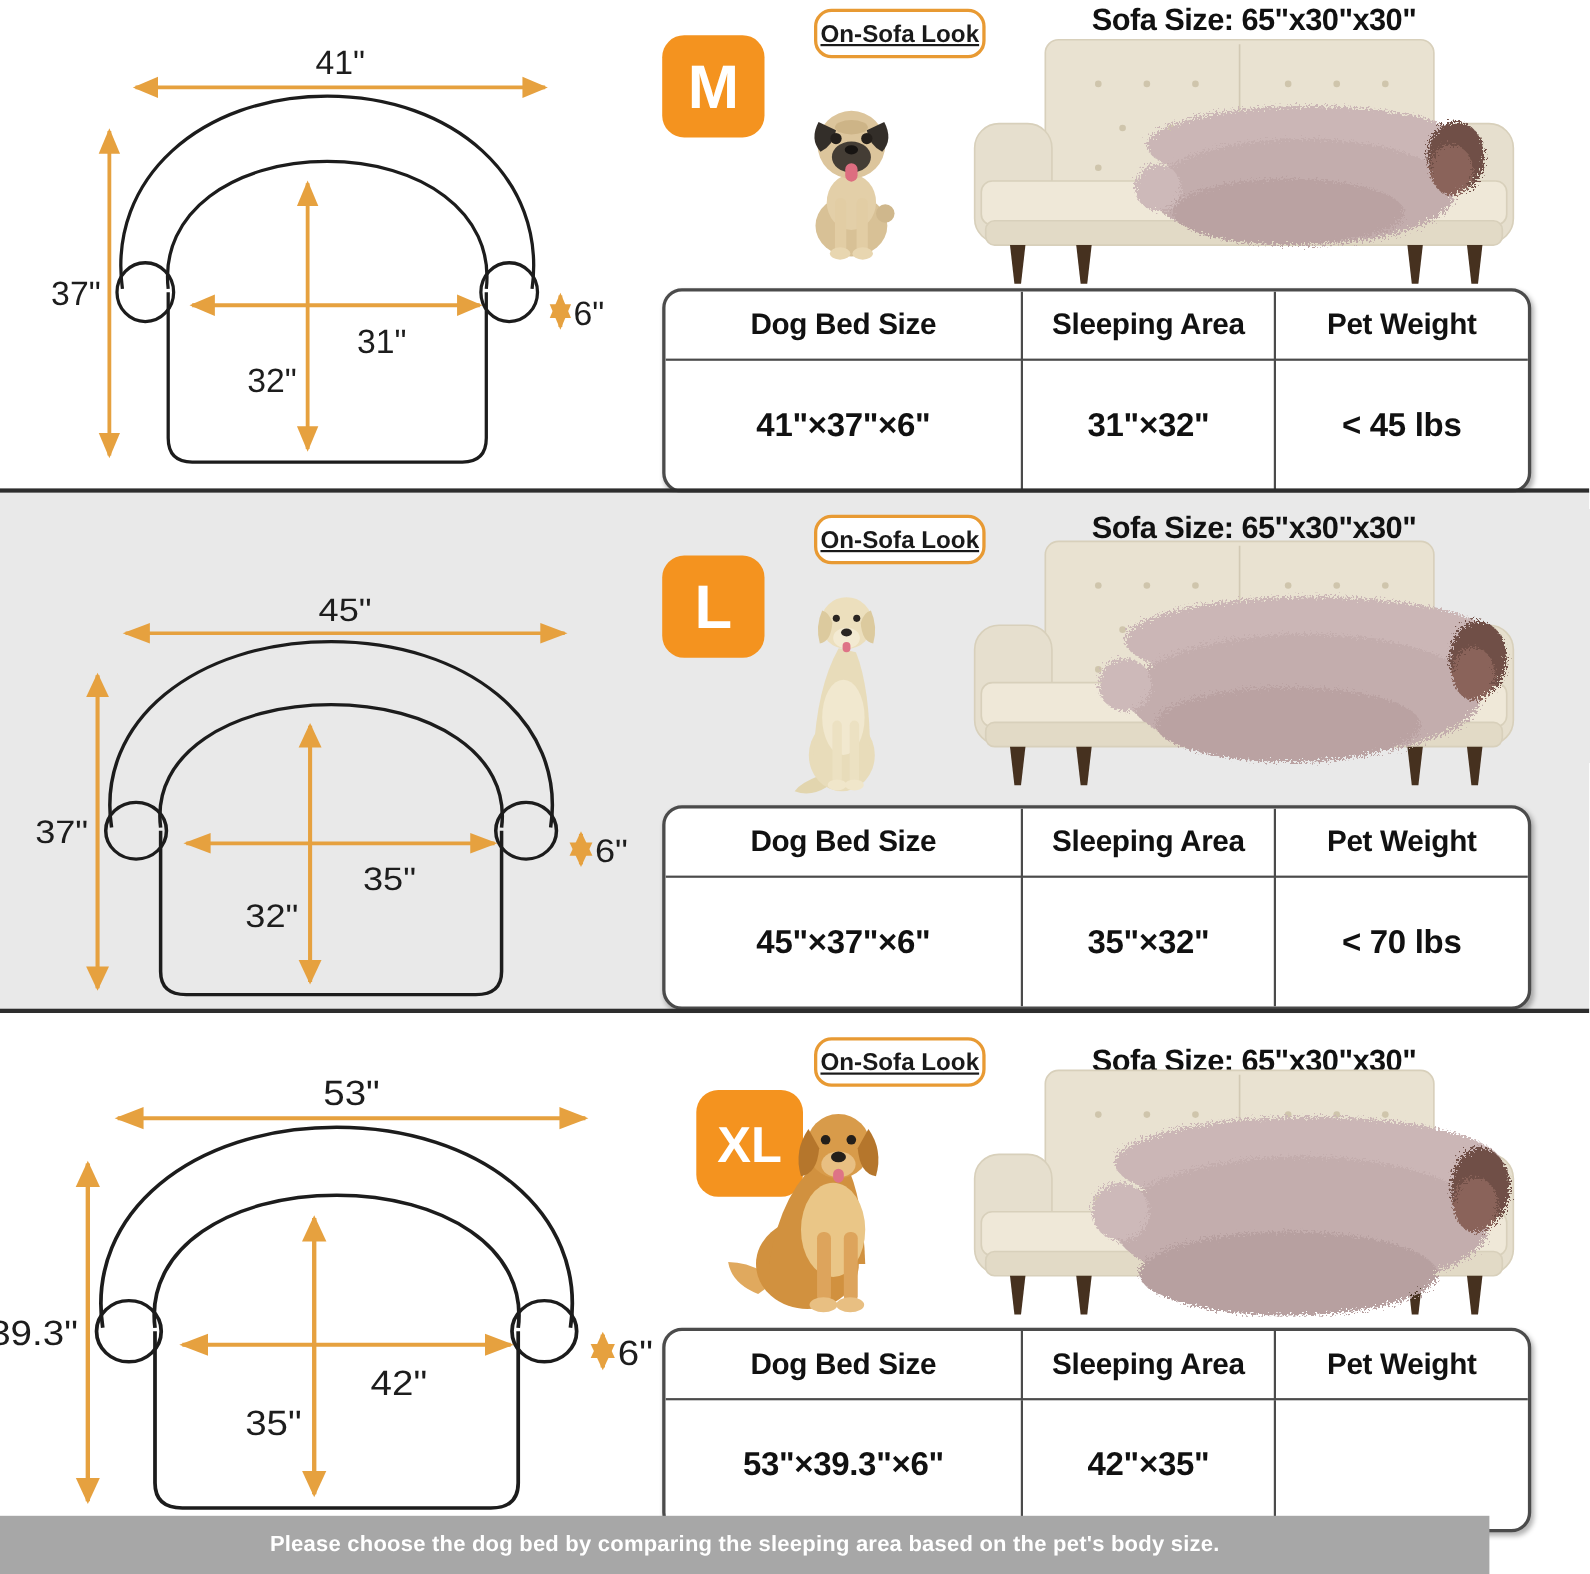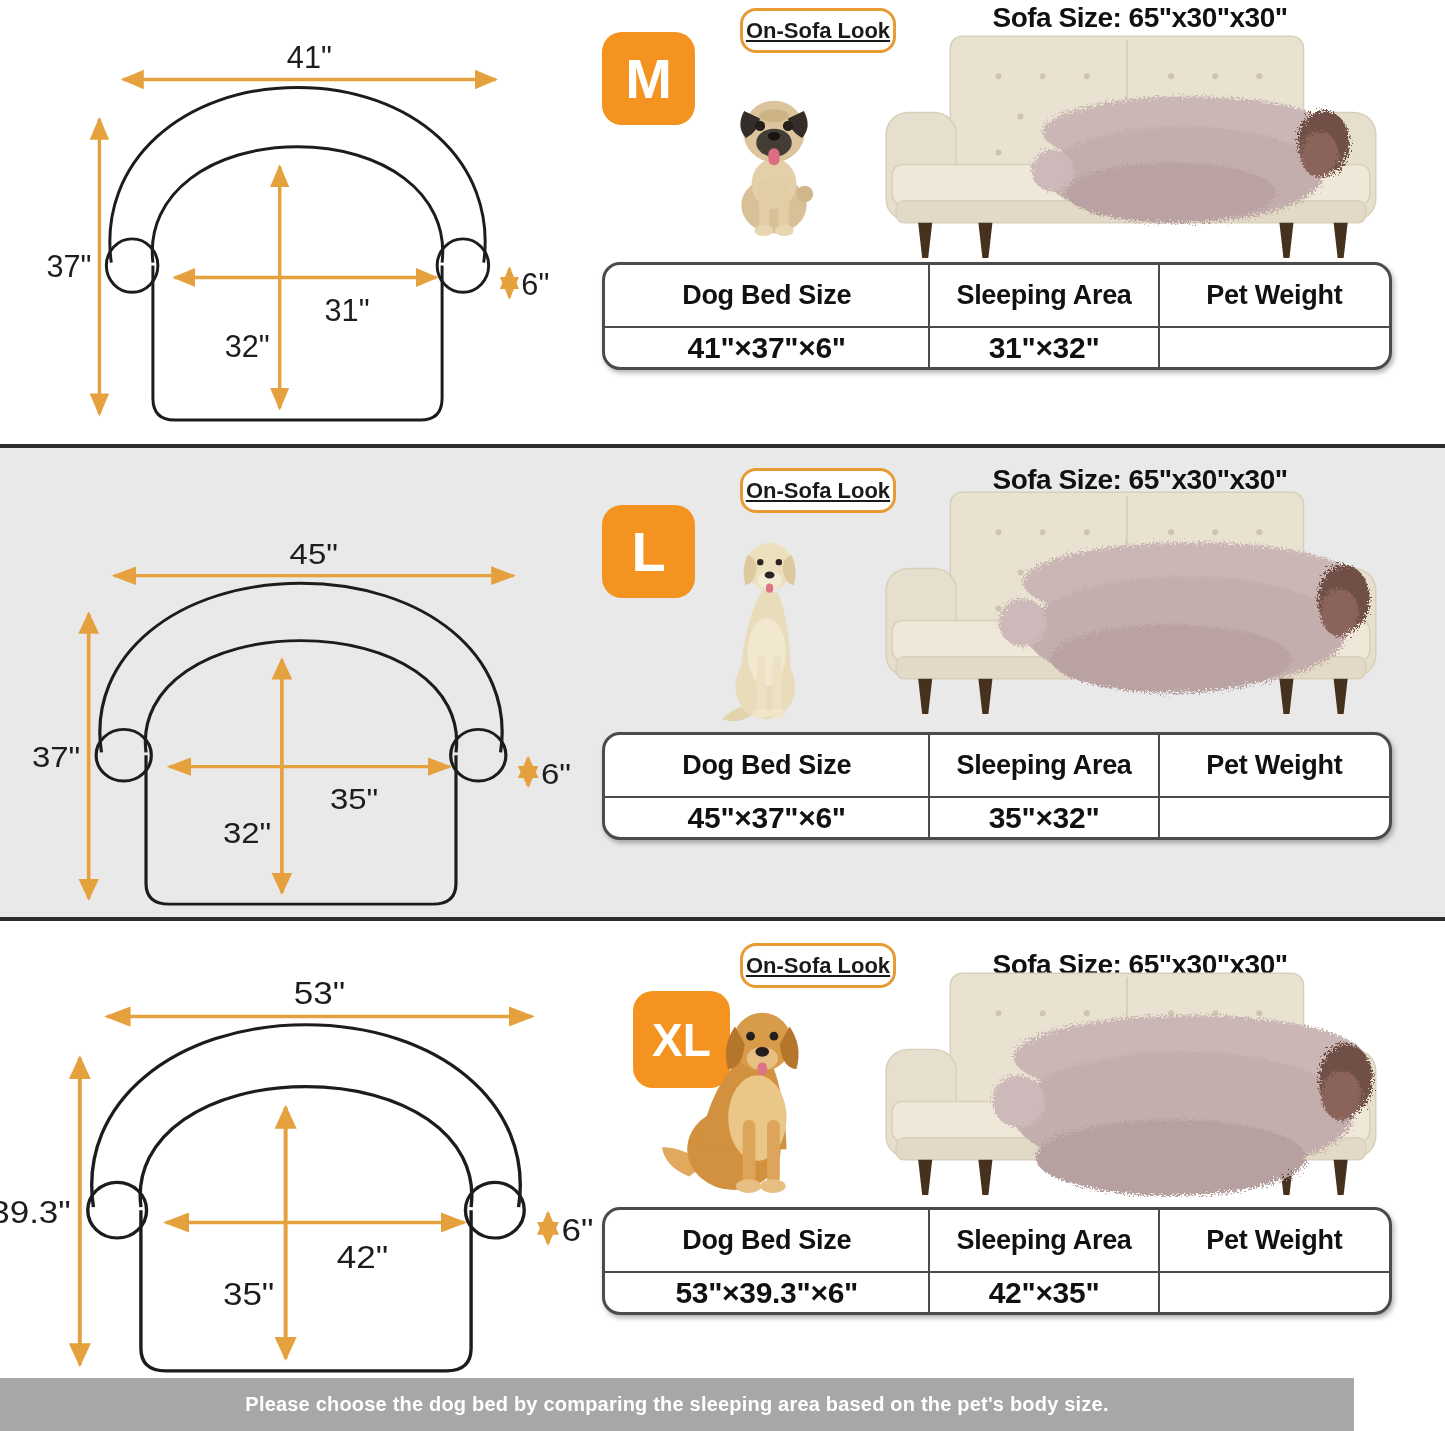--- a/index.html
+++ b/index.html
@@ -46,21 +46,21 @@
   .dog{position:absolute;}
   .band-m .dog{left:718px;top:75px;width:112px;height:170px;}
   .band-l .dog{left:712px;top:77px;width:118px;height:200px;}
   .band-xl .dog{left:660px;top:80px;width:185px;height:195px;}
   
   .sofa{position:absolute;left:870px;width:572px;height:236px;}
   .band-m .sofa{top:24px;}
   .band-l .sofa{top:32px;}
   .band-xl .sofa{top:40px;}
   
-  .spec-table{position:absolute;left:602px;width:790px;height:108px;background:#fff;
+  .spec-table{position:absolute;left:602px;width:790px;height:186px;background:#fff;
               border:3px solid #4b4b4b;border-radius:18px;box-sizing:border-box;
               box-shadow:2px 3px 5px rgba(0,0,0,0.3);display:grid;
               grid-template-columns:41.5% 29.25% 29.25%;grid-template-rows:63px 1fr;overflow:hidden;}
   .band-m .spec-table{top:262px;}
   .band-l .spec-table{top:284px;}
   .band-xl .spec-table{top:286px;}
   .spec-table .cell{display:flex;align-items:center;justify-content:center;color:#111;
                     border-right:2.5px solid #4b4b4b;letter-spacing:-0.3px;}
   .spec-table .cell:nth-child(3n){border-right:none;text-align:center;}
   .spec-table .head{font-size:27px;font-weight:bold;border-bottom:2.5px solid #4b4b4b;}
@@ -166,20 +166,21 @@
         <ellipse cx="448" cy="130" rx="19" ry="23" fill="#8a645a"></ellipse>
       </g>
     </svg>
 
     <div class="spec-table">
       <div class="cell head">Dog Bed Size</div>
       <div class="cell head">Sleeping Area</div>
       <div class="cell head">Pet Weight</div>
       <div class="cell val">41"×37"×6"</div>
       <div class="cell val">31"×32"</div>
+      <div class="cell val">&lt; 45 lbs</div>
     </div>
   </section>
 
   <div class="divider divider-1"></div>
 
   <section class="band band-l">
 
     <svg class="diagram" viewBox="0 0 520 400" preserveAspectRatio="none">
       <path class="outline" d="M 72 237 C 58 135 145 60 260 60 C 375 60 462 135 448 237"></path>
       <path class="outline" d="M 114 237 C 106 166 175 120 260 120 C 345 120 414 166 406 237"></path>
@@ -261,20 +262,21 @@
         <ellipse cx="468" cy="132" rx="19" ry="24" fill="#8a645a"></ellipse>
       </g>
     </svg>
 
     <div class="spec-table">
       <div class="cell head">Dog Bed Size</div>
       <div class="cell head">Sleeping Area</div>
       <div class="cell head">Pet Weight</div>
       <div class="cell val">45"×37"×6"</div>
       <div class="cell val">35"×32"</div>
+      <div class="cell val">&lt; 70 lbs</div>
     </div>
   </section>
 
   <div class="divider divider-2"></div>
 
   <section class="band band-xl">
 
     <svg class="diagram" viewBox="0 0 520 400" preserveAspectRatio="none">
       <path class="outline" d="M 72 237 C 58 135 145 60 260 60 C 375 60 462 135 448 237"></path>
       <path class="outline" d="M 114 237 C 106 166 175 120 260 120 C 345 120 414 166 406 237"></path>

